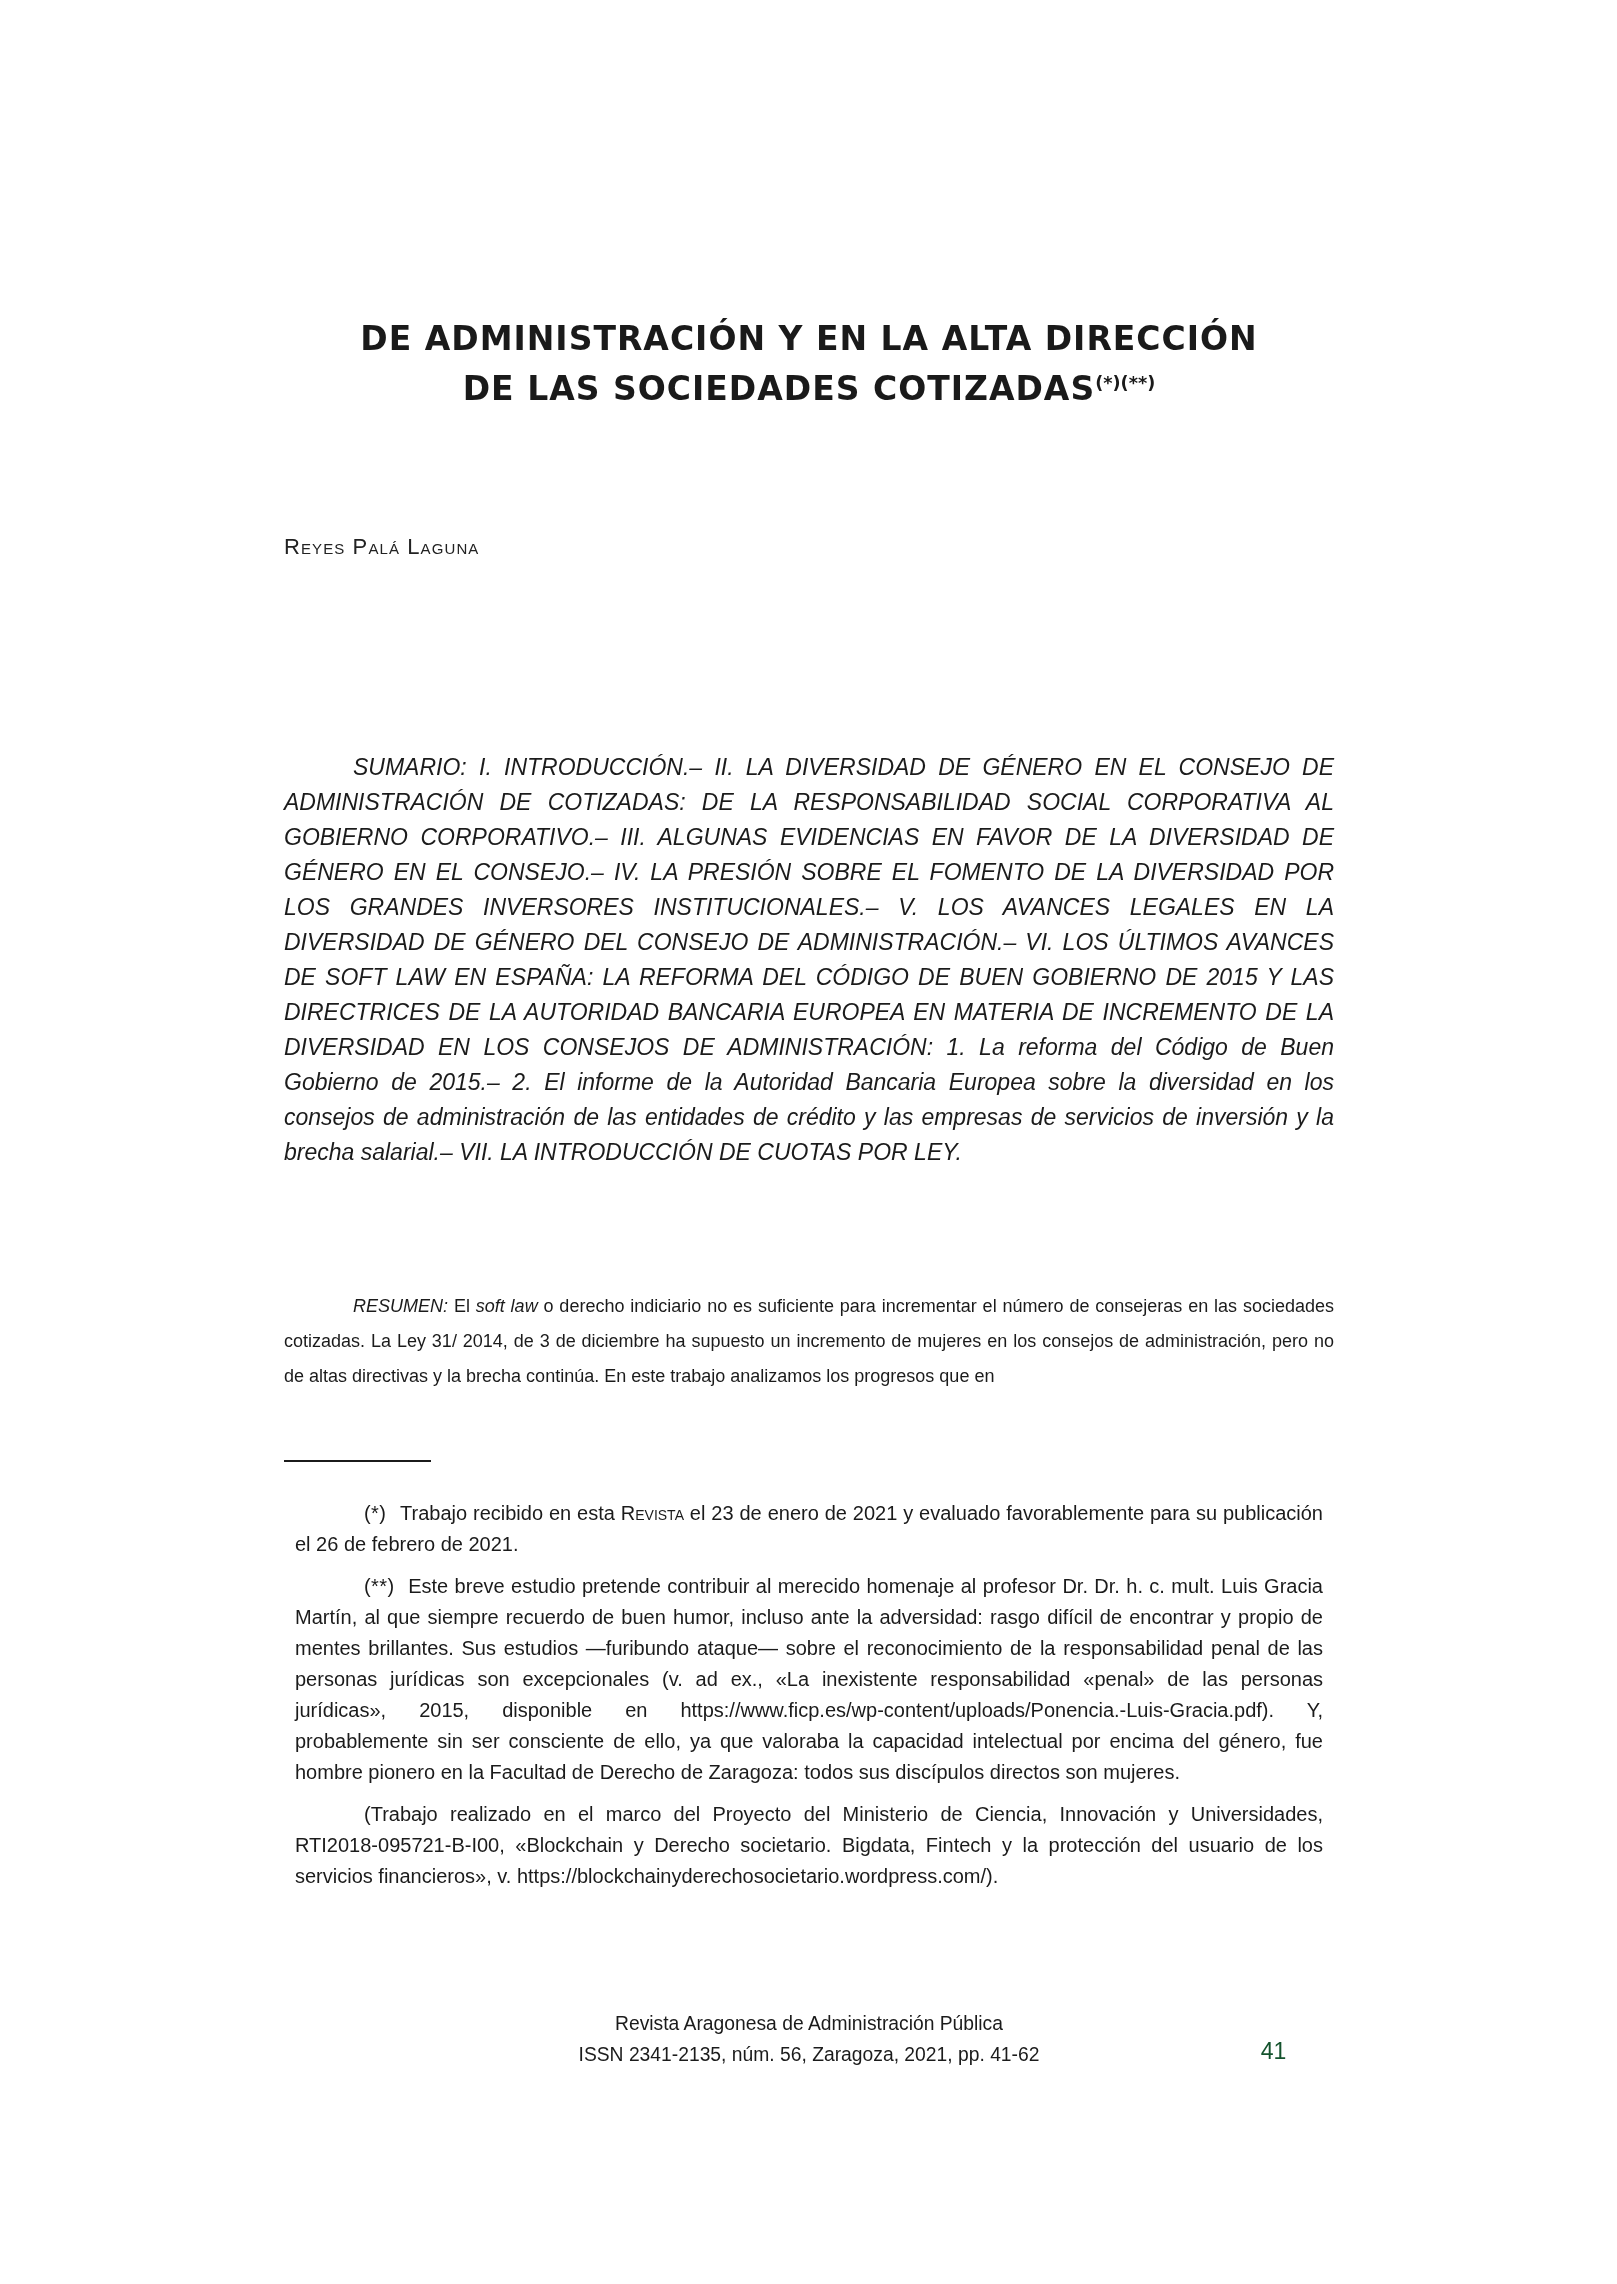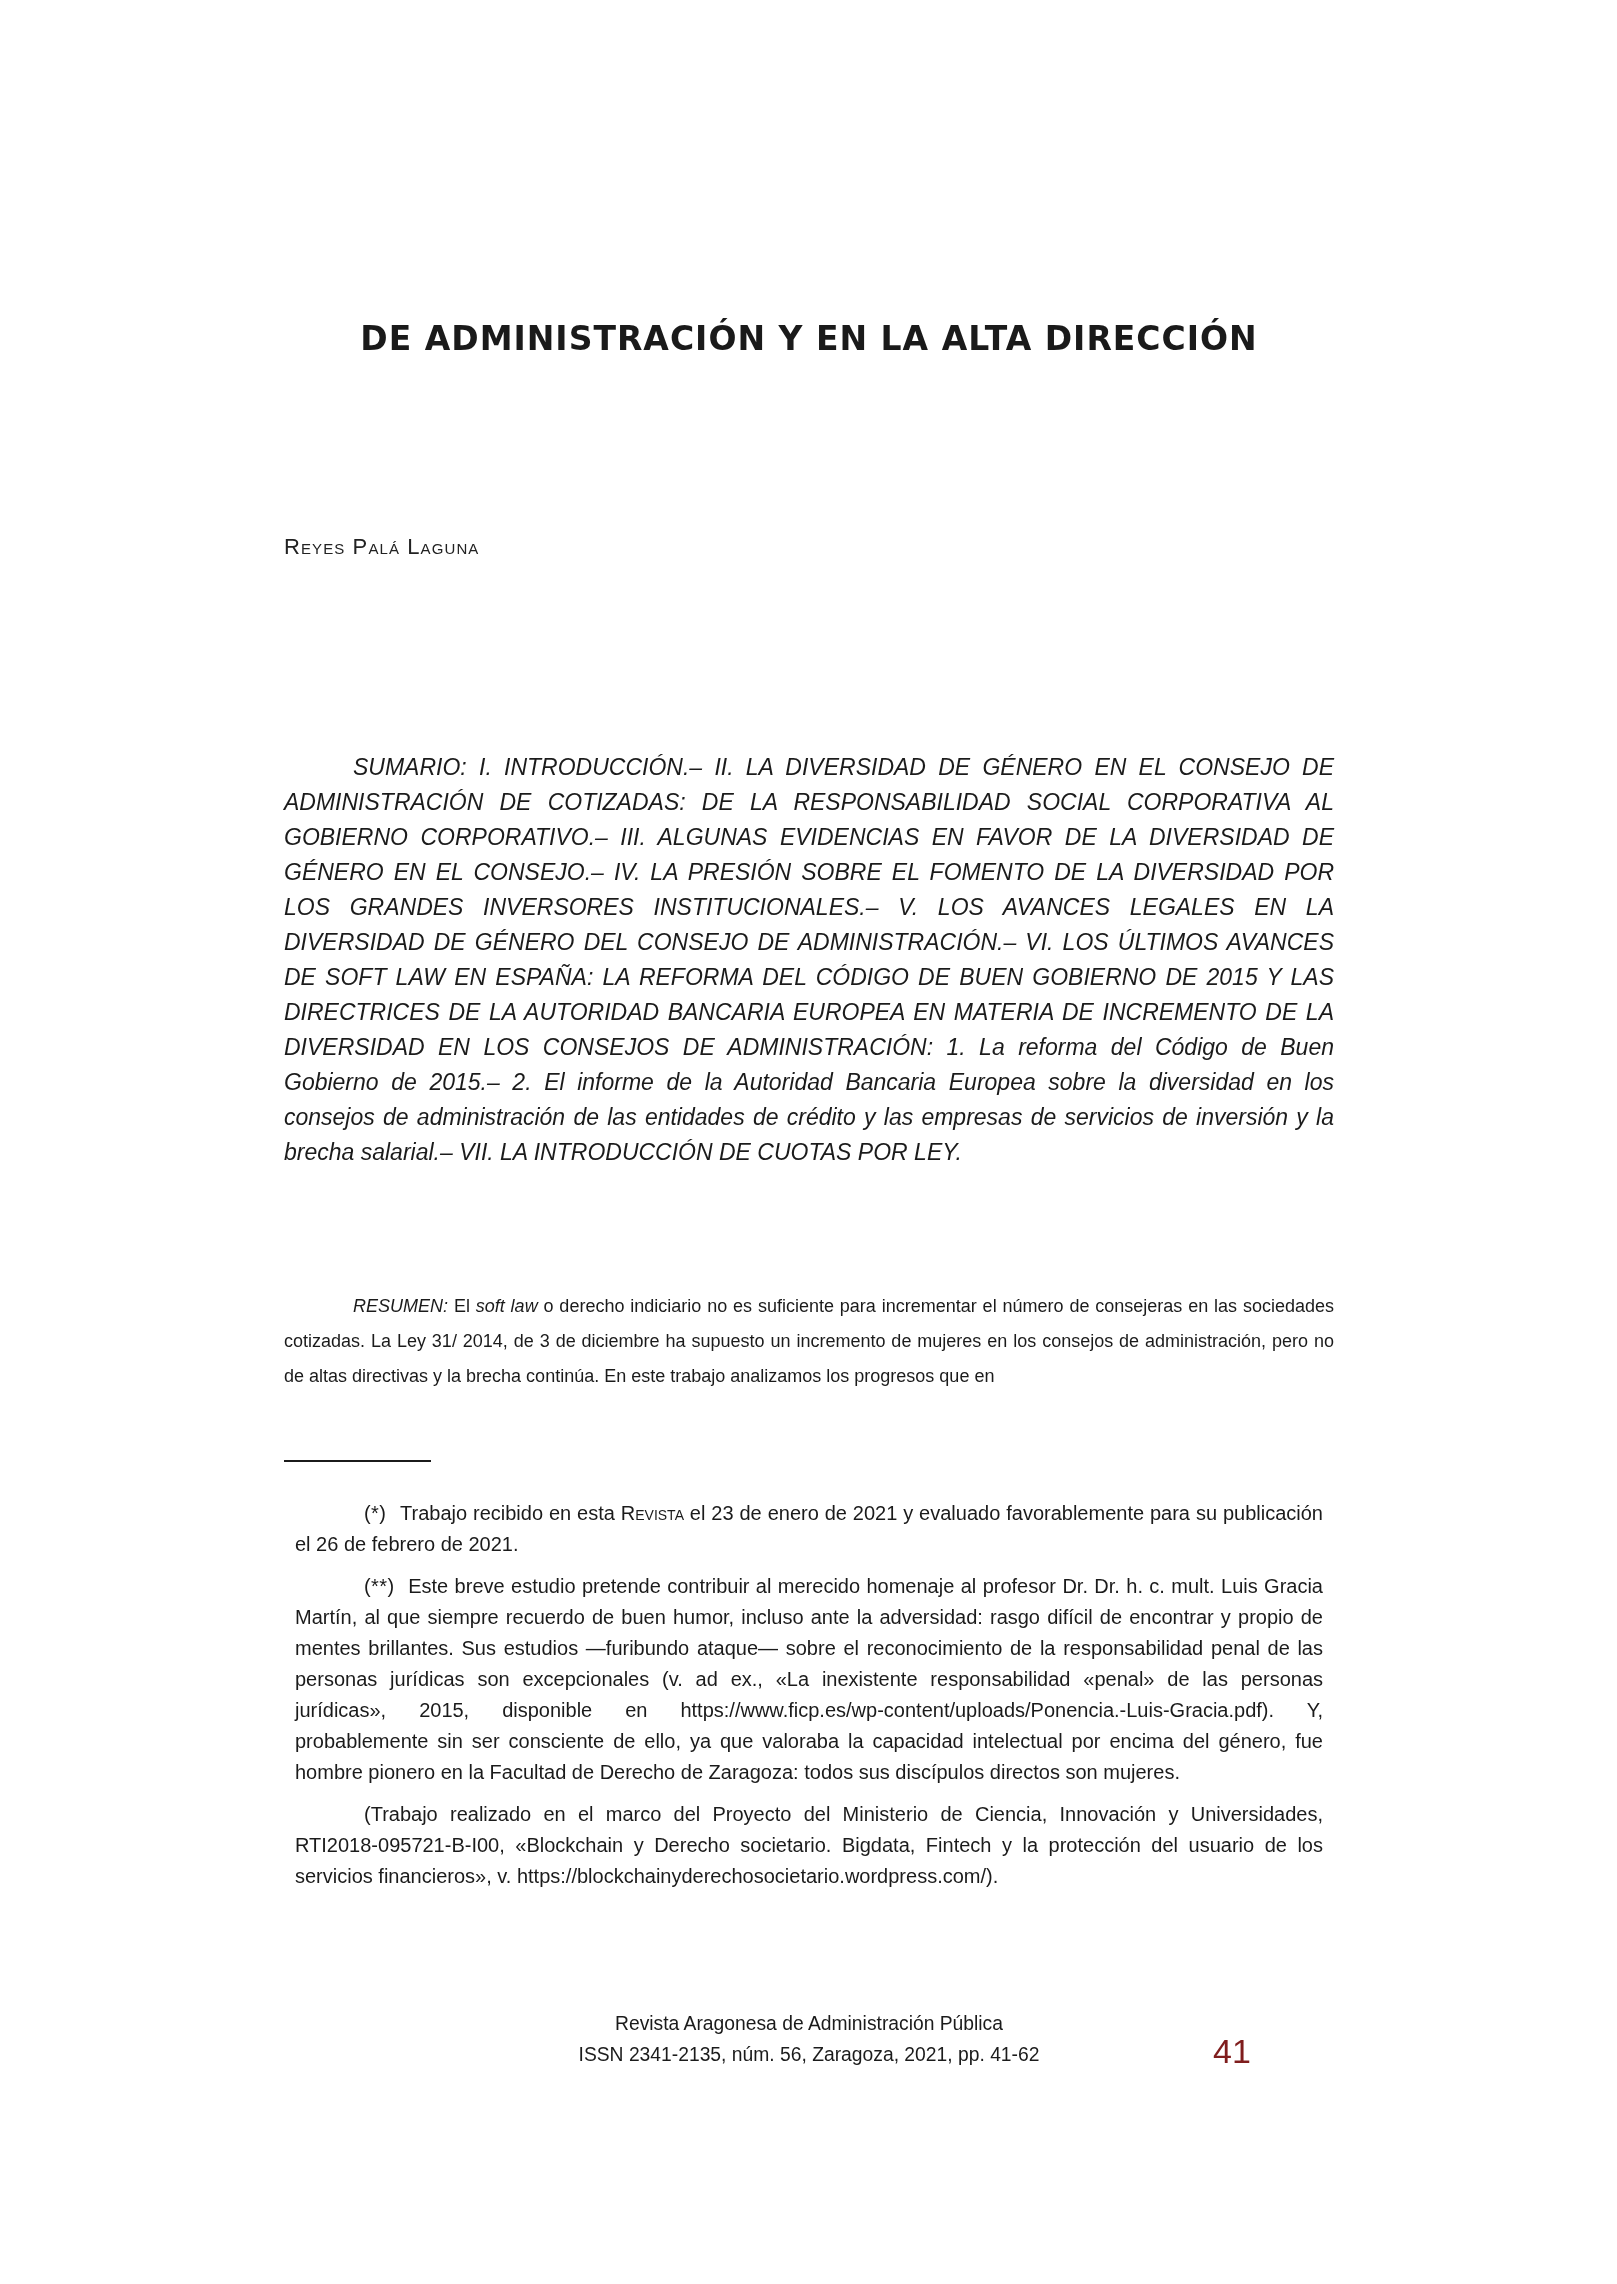--- a/index.html
+++ b/index.html
@@ -159,33 +159,34 @@
     font-size: 19.3px;
     line-height: 31px;
     color: #1b1b1b;
   }
 
   .folio {
     position: absolute;
     right: 0;
     top: 22.6px;
     width: 121px;
-    text-align: left;
-    font-size: 34px;
+    text-align: center;
+    font-size: 23px;
     line-height: 40px;
-    color: #7f1d1d;
+    color: #14532d;
   }
 </style>
 </head>
 <body>
 
 <div class="page">
 
   <div class="title-block">
     <div class="title-line">DE ADMINISTRACIÓN Y EN LA ALTA DIRECCIÓN</div>
+    <div class="title-line"><span>DE LAS SOCIEDADES COTIZADAS</span><span class="title-marks">(*)(**)</span></div>
   </div>
 
   <div class="author">Reyes Palá Laguna</div>
 
   <div class="sumario"><span>SUMARIO:</span><span> I. INTRODUCCIÓN.– II. LA DIVERSIDAD DE GÉNERO EN EL CONSEJO DE ADMINISTRACIÓN DE COTIZADAS: DE LA RESPONSABILIDAD SOCIAL CORPORATIVA AL GOBIERNO CORPORATIVO.– III. ALGUNAS EVIDENCIAS EN FAVOR DE LA DIVERSIDAD DE GÉNERO EN EL CONSEJO.– IV. LA PRESIÓN SOBRE EL FOMENTO DE LA DIVERSIDAD POR LOS GRANDES INVERSORES INSTITUCIONALES.– V. LOS AVANCES LEGALES EN LA DIVERSIDAD DE GÉNERO DEL CONSEJO DE ADMINISTRACIÓN.– VI. LOS ÚLTIMOS AVANCES DE SOFT LAW EN ESPAÑA: LA REFORMA DEL CÓDIGO DE BUEN GOBIERNO DE 2015 Y LAS DIRECTRICES DE LA AUTORIDAD BANCARIA EUROPEA EN MATERIA DE INCREMENTO DE LA DIVERSIDAD EN LOS CONSEJOS DE ADMINISTRACIÓN: 1. La reforma del Código de Buen Gobierno de 2015.– 2. El informe de la Autoridad Bancaria Europea sobre la diversidad en los consejos de administración de las entidades de crédito y las empresas de servicios de inversión y la brecha salarial.– VII. LA INTRODUCCIÓN DE CUOTAS POR LEY.</span></div>
 
   <div class="resumen"><span class="lbl">RESUMEN:</span><span> El </span><span class="it">soft law</span><span> o derecho indiciario no es suficiente para incrementar el número de consejeras en las sociedades cotizadas. La Ley 31/ 2014, de 3 de diciembre ha supuesto un incremento de mujeres en los consejos de administración, pero no de altas directivas y la brecha continúa. En este trabajo analizamos los progresos que en</span></div>
 
   <div class="fn-rule"></div>
 

